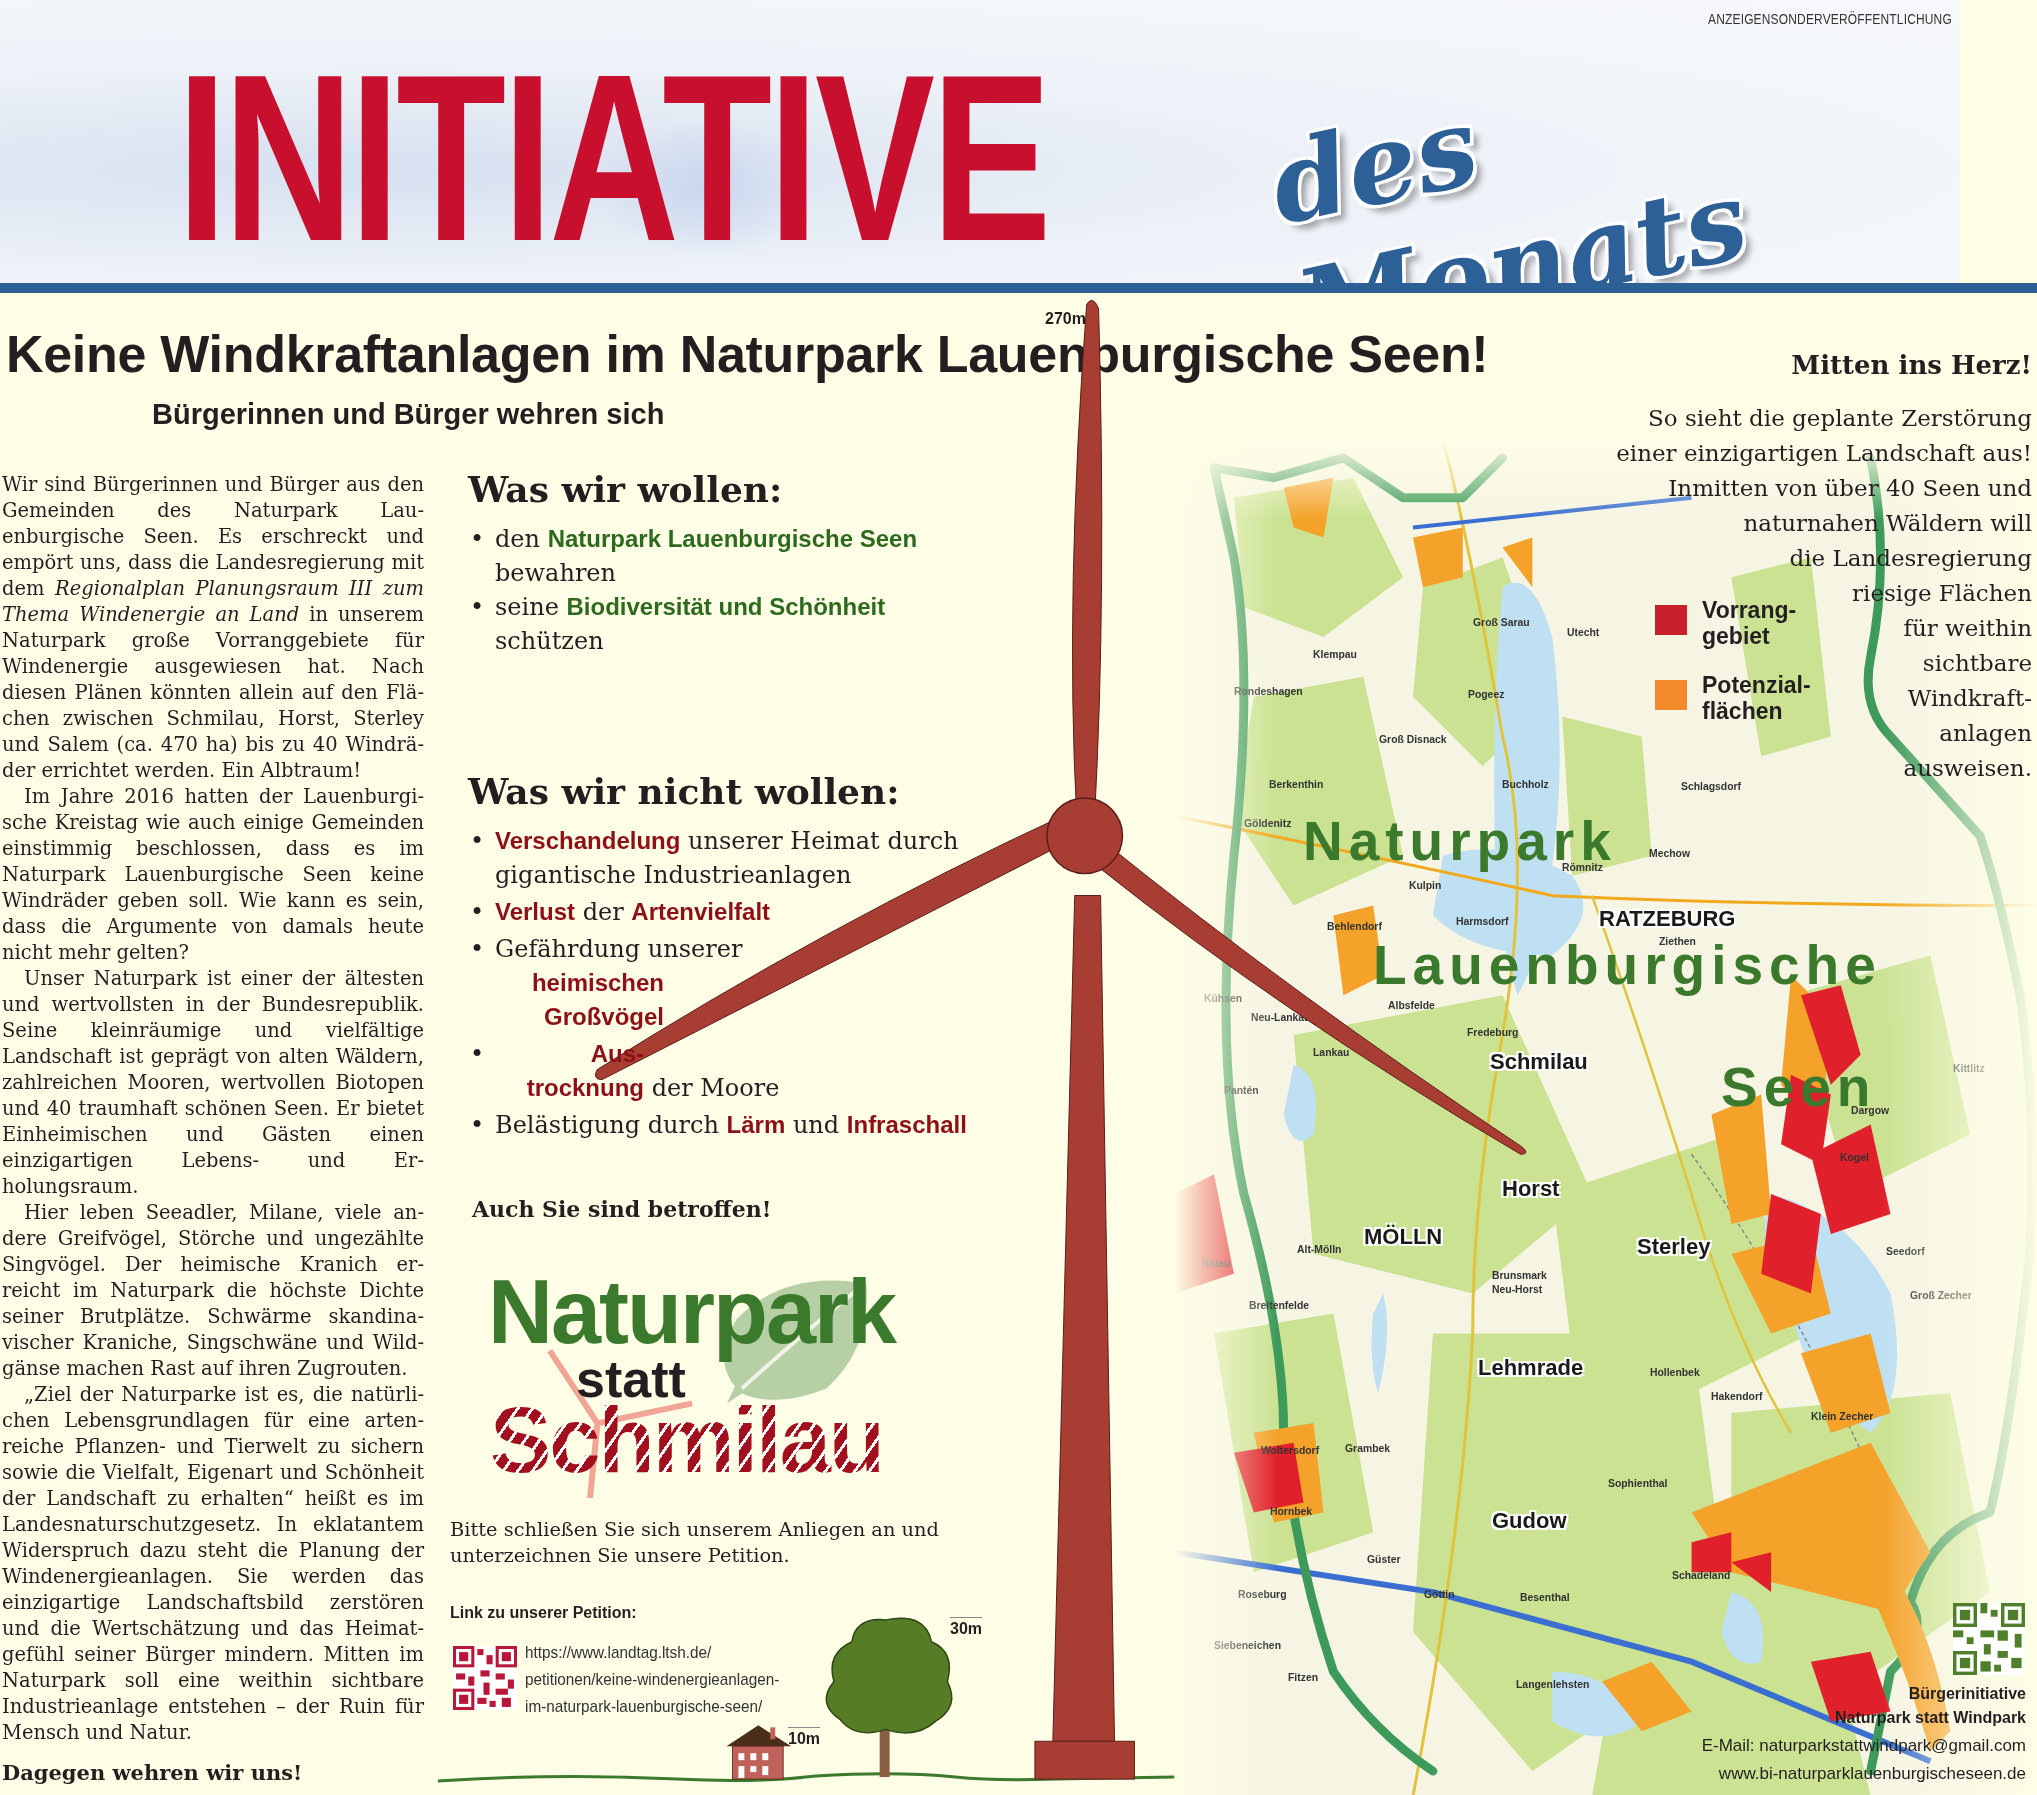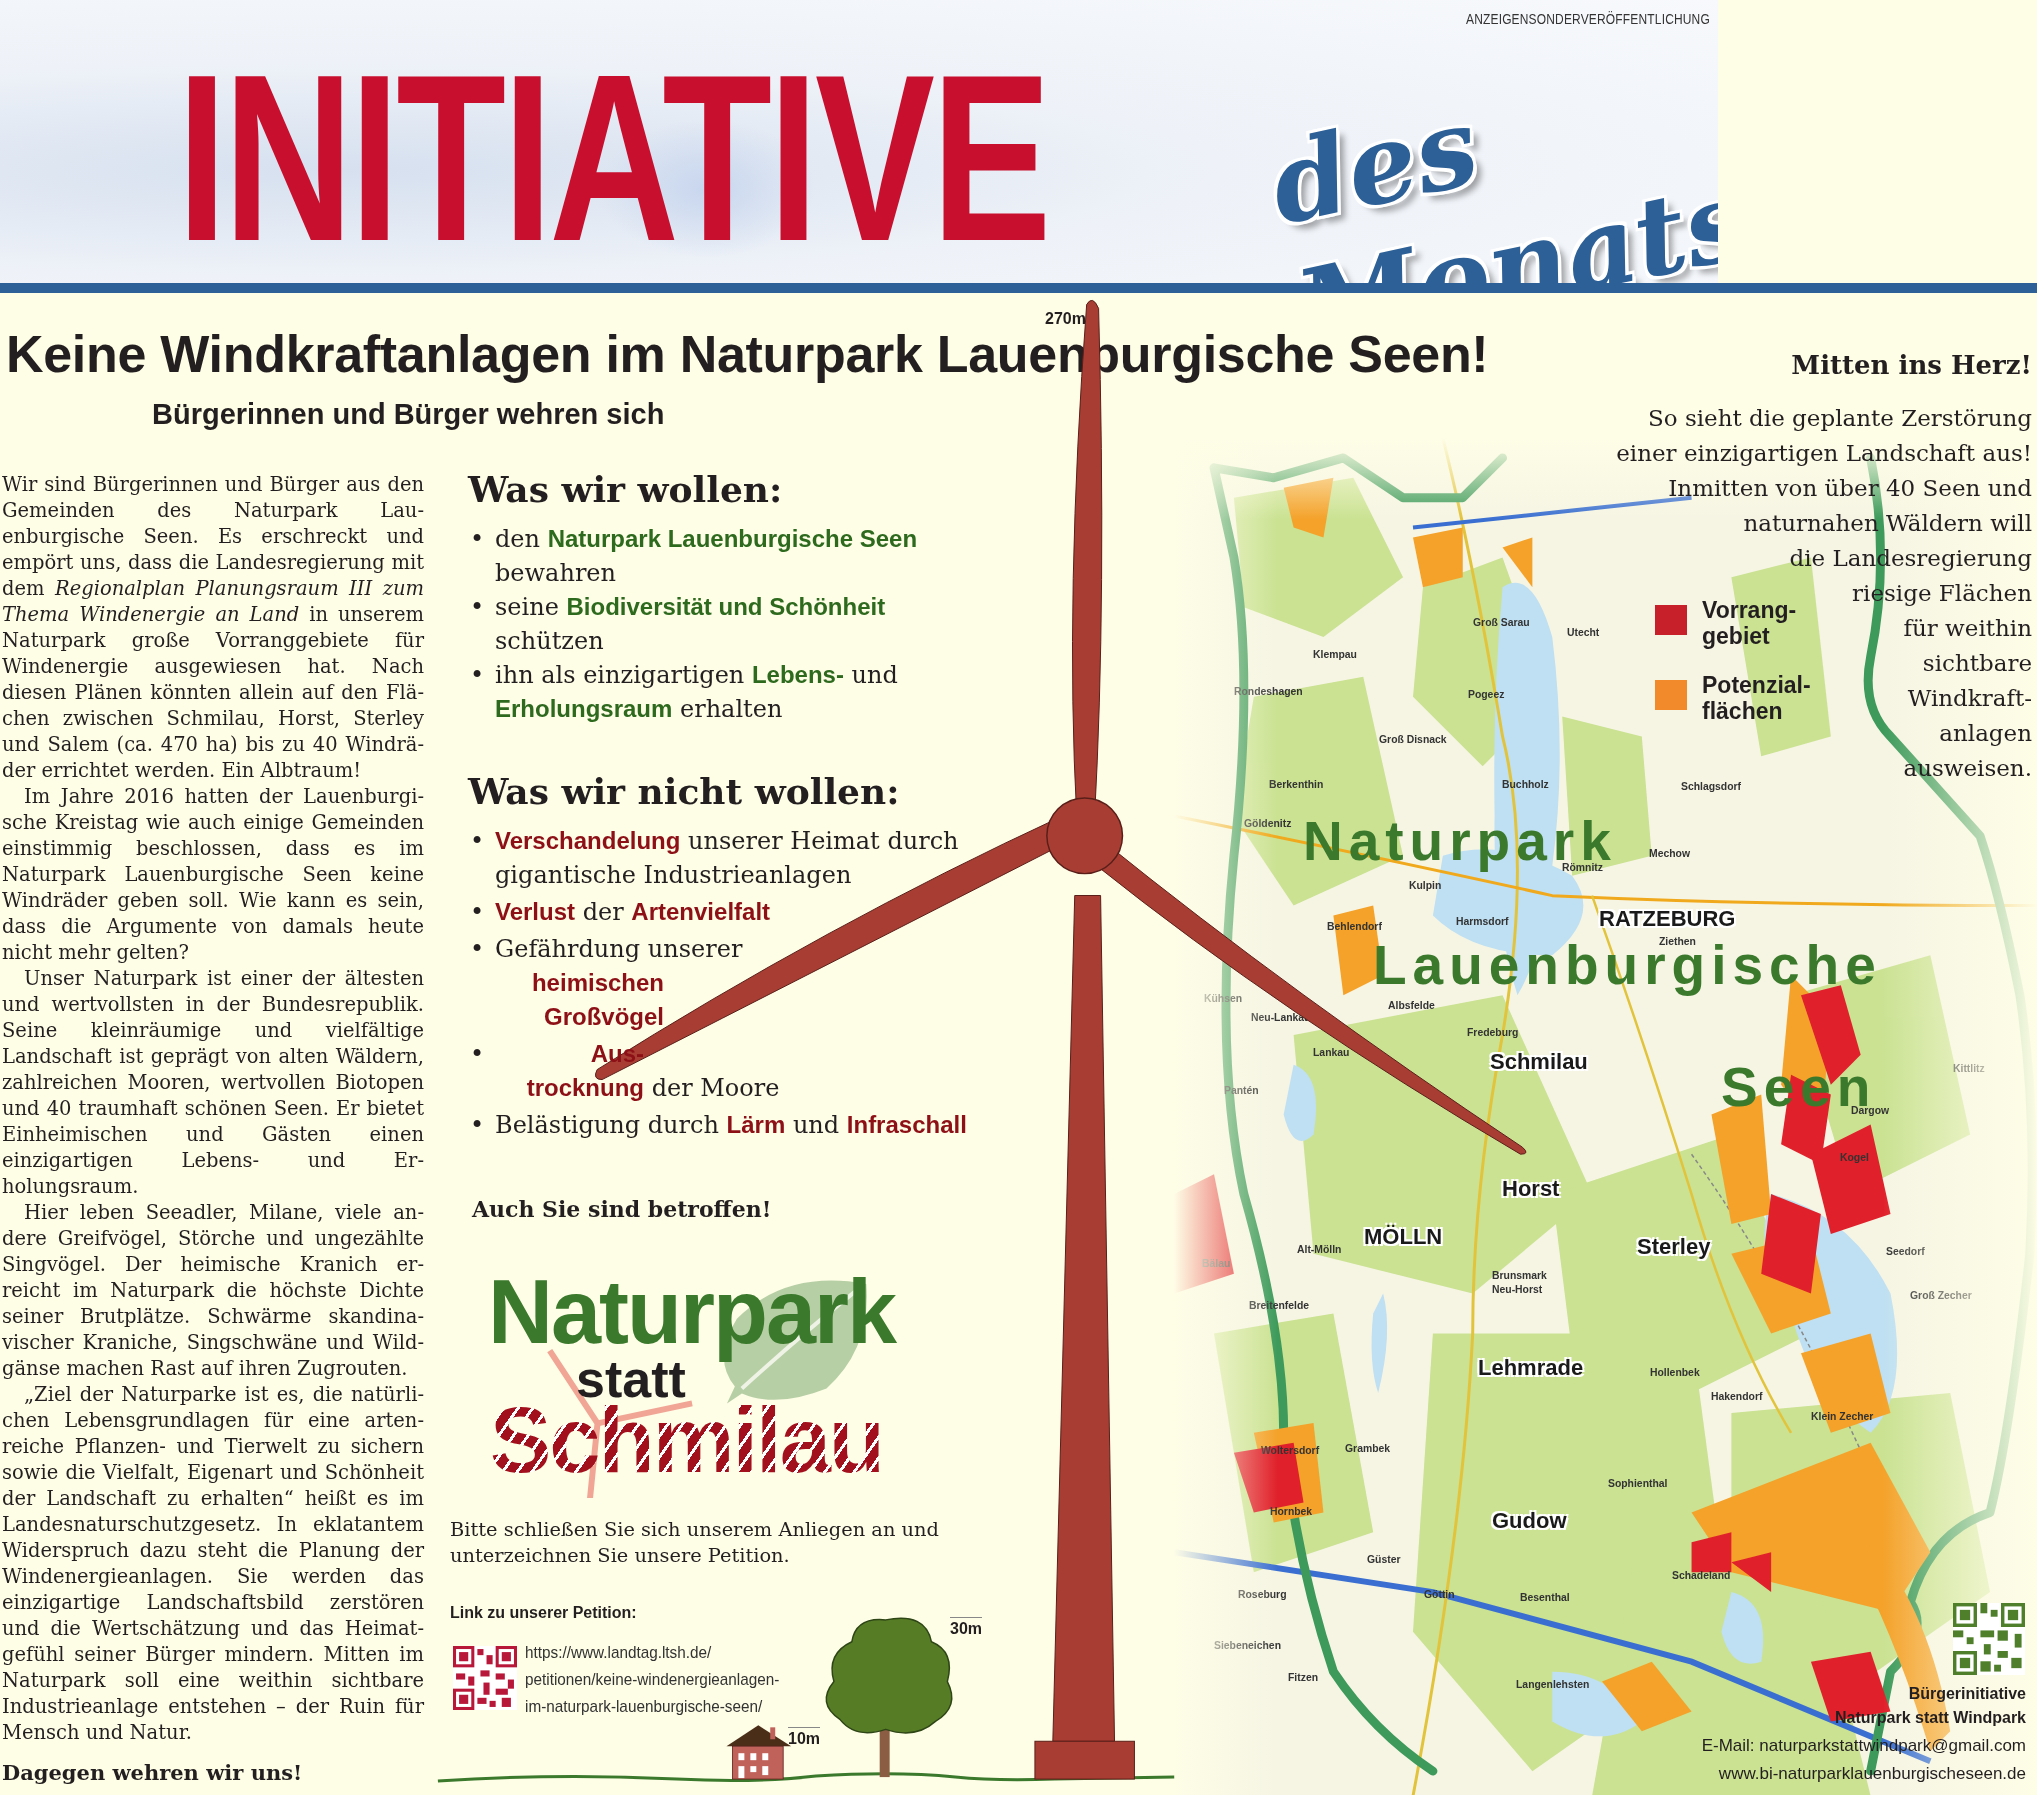--- a/index.html
+++ b/index.html
@@ -1,20 +1,20 @@
 <!DOCTYPE html>
 <html><head>
 <meta charset="utf-8">
 <style>
   * { box-sizing: border-box; margin: 0; padding: 0; }
   html, body { width: 2038px; height: 1796px; overflow: hidden; background: #fefde6; }
   body { position: relative; font-family: "DejaVu Serif", serif; color: #231f20; }
 
   
-  .banner { position: absolute; left: 0; top: 0; width: 1718px; height: 283px;
+  .banner { position: absolute; left: 0; top: 0; width: 1960px; height: 283px;
     background: radial-gradient(ellipse at 20% 60%, #d6e0ef 0%, #eef2f8 45%, #f7f9fc 100%); overflow: hidden; }
   .banner::before { content: ""; position: absolute; left: 597px; top: 119px; width: 219px; height: 139px; border-radius: 50%;
     background: radial-gradient(#c8d6ee, transparent 70%); }
   .kicker { position: absolute; right: 8px; top: 10px; font-family: "Liberation Sans Narrow","Liberation Sans", sans-serif;
     font-size: 15px; letter-spacing: 0.2px; color: #333; transform: scaleX(0.8); transform-origin: right; }
   .brand { position: absolute; left: 177px; top: 38px; font-family: "Liberation Sans", sans-serif; font-weight: 700;
     font-size: 209px; line-height: 1; color: #c8102e; letter-spacing: -4px; transform: scaleX(0.86) scaleY(1.14); transform-origin: left top; }
   .brand-script { position: absolute; left: 1313px; top: 119px; font-family: "DejaVu Serif", serif; font-style: italic; font-weight: 700;
     font-size: 109px; color: #2d6097; transform: rotate(-12deg); transform-origin: left bottom;
     text-shadow: 3px 3px 0 #fff, -3px -3px 0 #fff, 3px -3px 0 #fff, -3px 3px 0 #fff, 6px 8px 6px rgba(0,0,0,0.35); }
@@ -286,21 +286,20 @@
 <div class="scale-lbl" style="left:1045px;top:308px;border-top:none">270m</div>
 <div class="scale-lbl" style="left:950px;top:1617px">30m</div>
 <div class="scale-lbl" style="left:788px;top:1727px">10m</div>
 
 <div class="mid">
   <div class="wants">
     <h2>Was wir wollen:</h2>
     <ul>
       <li><span>den </span><span class="g">Naturpark Lauenburgische Seen</span><br><span> bewahren</span></li>
       <li><span>seine </span><span class="g">Biodiversität und Schönheit</span><br><span> schützen</span></li>
-      <li><span>ihn als einzigartigen </span><span class="g">Lebens-</span><span> und </span><br><span class="g">Erholungsraum</span><span> erhalten</span></li>
     </ul>
   </div>
   <div class="notwants">
     <h2>Was wir nicht wollen:</h2>
     <ul>
       <li><span class="r">Verschandelung</span><span> unserer Heimat durch gigantische Industrieanlagen</span></li>
       <li><span class="r">Verlust</span><span> der </span><span class="r">Artenvielfalt</span></li>
       <li><span>Gefährdung unserer </span><br><span class="r" style="display:inline-block;width:169px">heimischen Großvögel</span></li>
       <li><span class="r" style="display:inline-block;width:149px">Aus- trocknung</span><span> der Moore</span></li>
       <li><span>Belästigung durch </span><span class="r">Lärm</span><span> und </span><span class="r">Infraschall</span></li>

